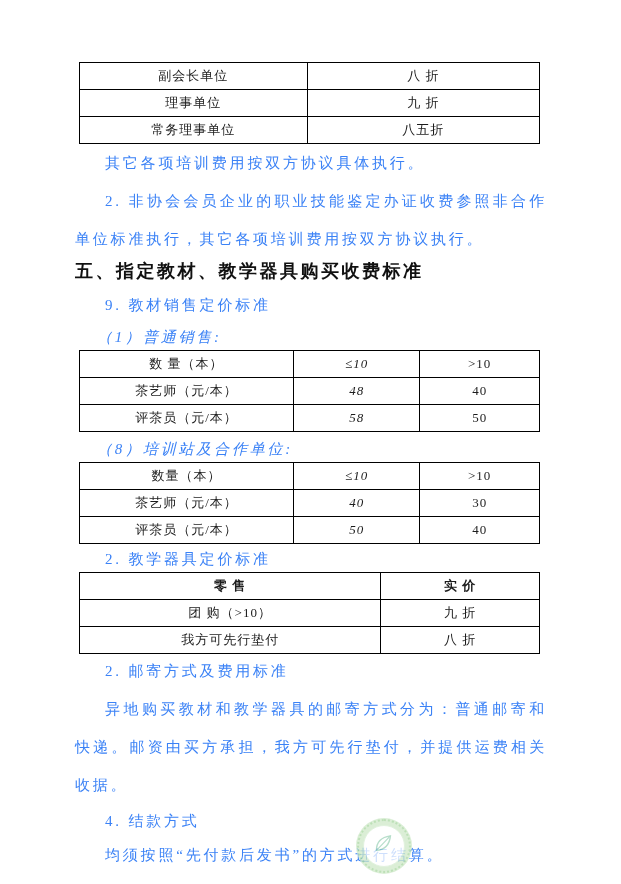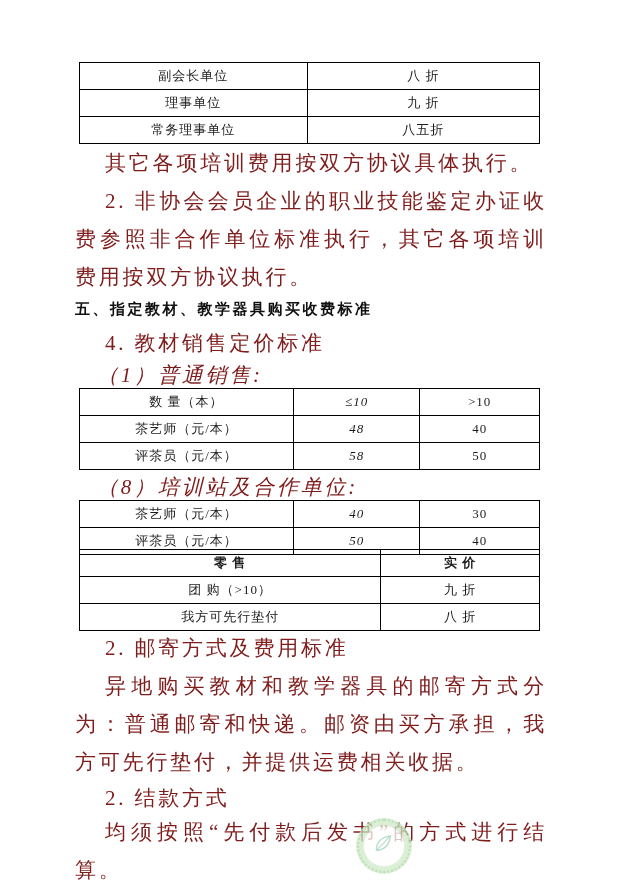--- a/index.html
+++ b/index.html
@@ -21,31 +21,31 @@
     position: absolute;
     left: 75px;
     top: 0;
     width: 472px;
   }
   p, h2 {
     margin: 0;
     padding: 0;
   }
   .para {
-    font-size: 21px;
+    font-size: 15px;
     line-height: 38px;
     letter-spacing: 2.8px;
     text-align: justify;
     text-justify: inter-ideograph;
-    color: #7f1d1d;
+    color: #3b82f6;
   }
   .ind30 { text-indent: 30px; }
   .ind22 { text-indent: 22px; font-style: italic; }
   .h5 {
-    font-size: 15px;
+    font-size: 18px;
     line-height: 38px;
     letter-spacing: 2.5px;
     font-weight: bold;
     color: #111111;
   }
   table.tbl {
     border-collapse: collapse;
     width: 461px;
     margin-left: 4px;
     table-layout: fixed;
@@ -121,21 +121,21 @@
         </tr>
       </tbody>
     </table>
 
     <p class="para ind30">其它各项培训费用按双方协议具体执行。</p>
 
     <p class="para ind30">2. 非协会会员企业的职业技能鉴定办证收费参照非合作单位标准执行，其它各项培训费用按双方协议执行。</p>
 
     <h2 class="h5" style="margin-top:-6px">五、指定教材、教学器具购买收费标准</h2>
 
-    <p class="para ind30" style="margin-top:-4px">4. 教材销售定价标准</p>
+    <p class="para ind30" style="margin-top:-4px">9. 教材销售定价标准</p>
 
     <p class="para ind22" style="margin-top:-6px">（1）普通销售:</p>
 
     <table class="tbl three" style="margin-top:-6px">
       <tbody>
         <tr>
           <td>数 量（本）</td>
           <td>≤10</td>
           <td>&gt;10</td>
         </tr>
@@ -150,32 +150,38 @@
           <td>50</td>
         </tr>
       </tbody>
     </table>
 
     <p class="para ind22" style="margin-top:-2px">（8）培训站及合作单位:</p>
 
     <table class="tbl three" style="margin-top:-6px">
       <tbody>
         <tr>
+          <td>数量（本）</td>
+          <td>≤10</td>
+          <td>&gt;10</td>
+        </tr>
+        <tr>
           <td>茶艺师（元/本）</td>
           <td>40</td>
           <td>30</td>
         </tr>
         <tr>
           <td>评茶员（元/本）</td>
           <td>50</td>
           <td>40</td>
         </tr>
       </tbody>
     </table>
 
+    <p class="para ind30" style="margin-top:-4px">2. 教学器具定价标准</p>
 
     <table class="tbl two" style="margin-top:-6px">
       <tbody>
         <tr class="bold-row">
           <td>零 售</td>
           <td>实 价</td>
         </tr>
         <tr>
           <td>团 购（&gt;10）</td>
           <td>九 折</td>
@@ -184,21 +190,21 @@
           <td>我方可先行垫付</td>
           <td>八 折</td>
         </tr>
       </tbody>
     </table>
 
     <p class="para ind30" style="margin-top:-2px">2. 邮寄方式及费用标准</p>
 
     <p class="para ind30">异地购买教材和教学器具的邮寄方式分为：普通邮寄和快递。邮资由买方承担，我方可先行垫付，并提供运费相关收据。</p>
 
-    <p class="para ind30" style="margin-top:-2px">2. 结款方式</p>
+    <p class="para ind30" style="margin-top:-2px">4. 结款方式</p>
 
     <p class="para ind30" style="margin-top:-4px">均须按照“先付款后发书”的方式进行结算。</p>
 
   </div>
 
   <div class="seal">
     <div class="seal-dots"></div>
     <div class="seal-inner">
       <span>
         <svg width="28" height="28" viewBox="0 0 24 24">

